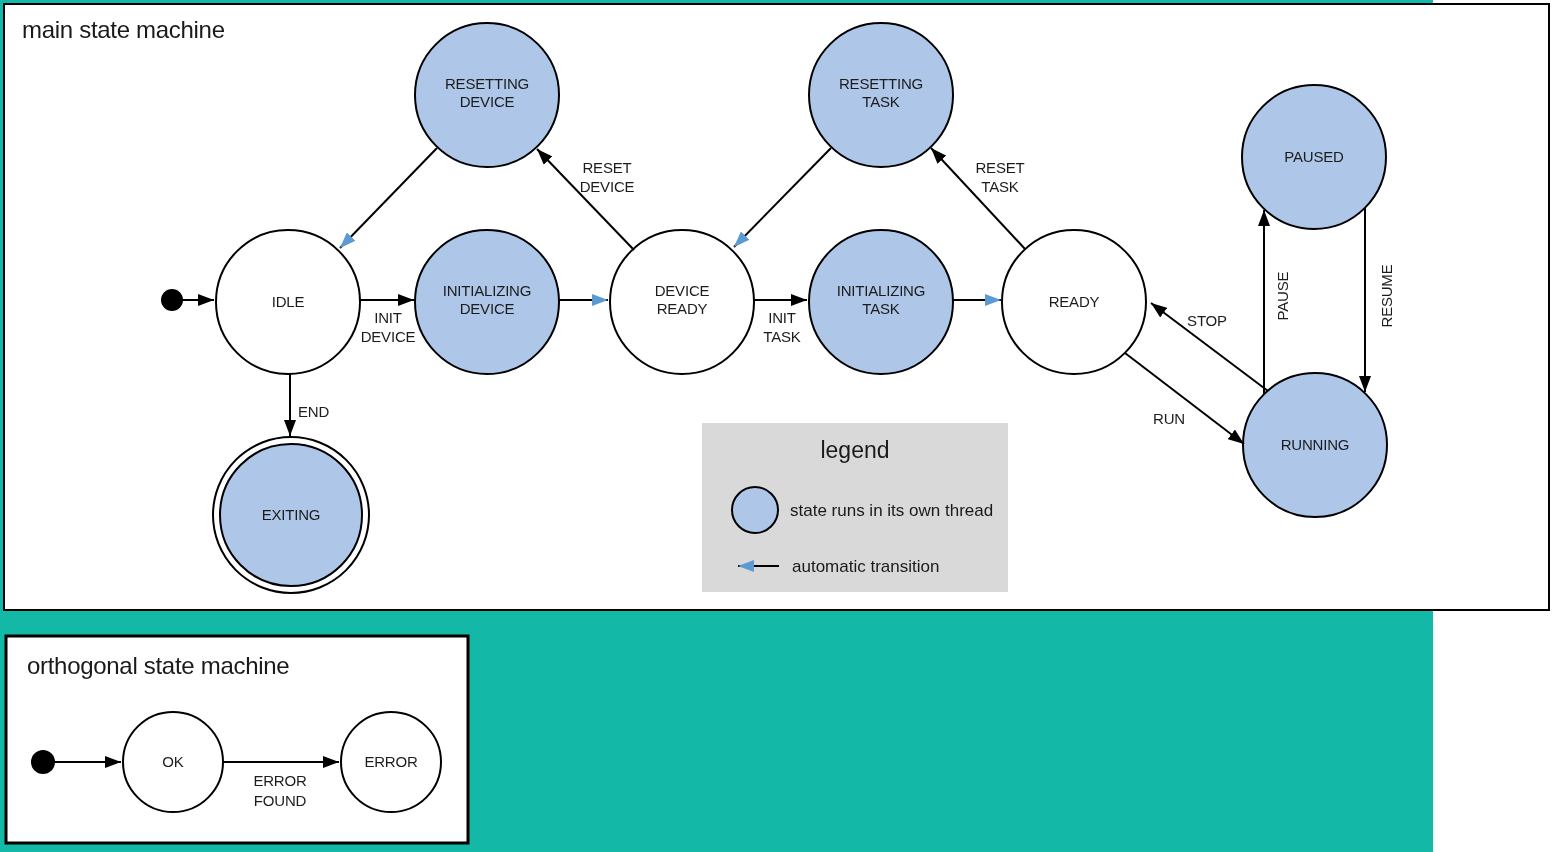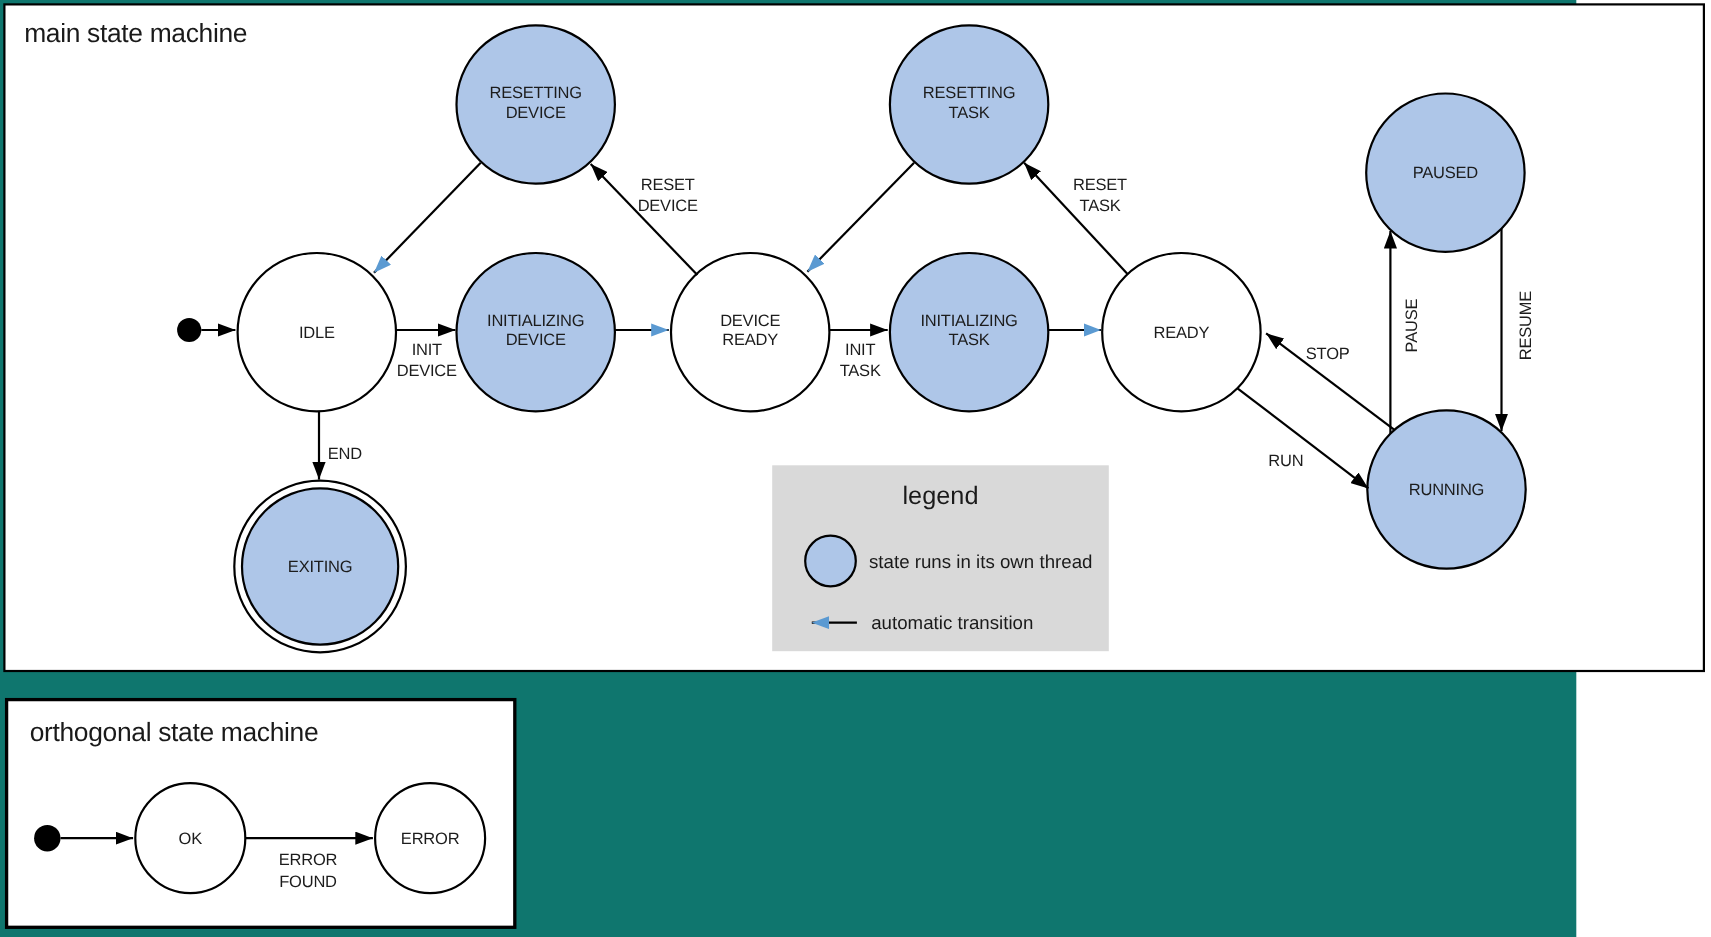--- a/index.html
+++ b/index.html
@@ -1,18 +1,18 @@
 <!DOCTYPE html>
 <html><head>
 <meta charset="utf-8">
 <style>
   html, body { margin: 0; padding: 0; background: #ffffff; }
   .diagram-canvas {
     width: 1433px; height: 852px; position: relative;
-    background: #0f766e;
+    background: #14b8a6;
     font-family: "Liberation Sans", "DejaVu Sans", sans-serif;
   }
   svg { display: block; }
   .frame { fill: #ffffff; stroke: #000000; stroke-width: 2px; }
   .frame-thick { fill: #ffffff; stroke: #000000; stroke-width: 3px; }
   .title-text {
     font-family: "Liberation Sans", "DejaVu Sans", sans-serif;
     font-size: 24px; fill: #1a1a1a; letter-spacing: -0.3px;
   }
   .state-circle { stroke: #000000; stroke-width: 2px; }

